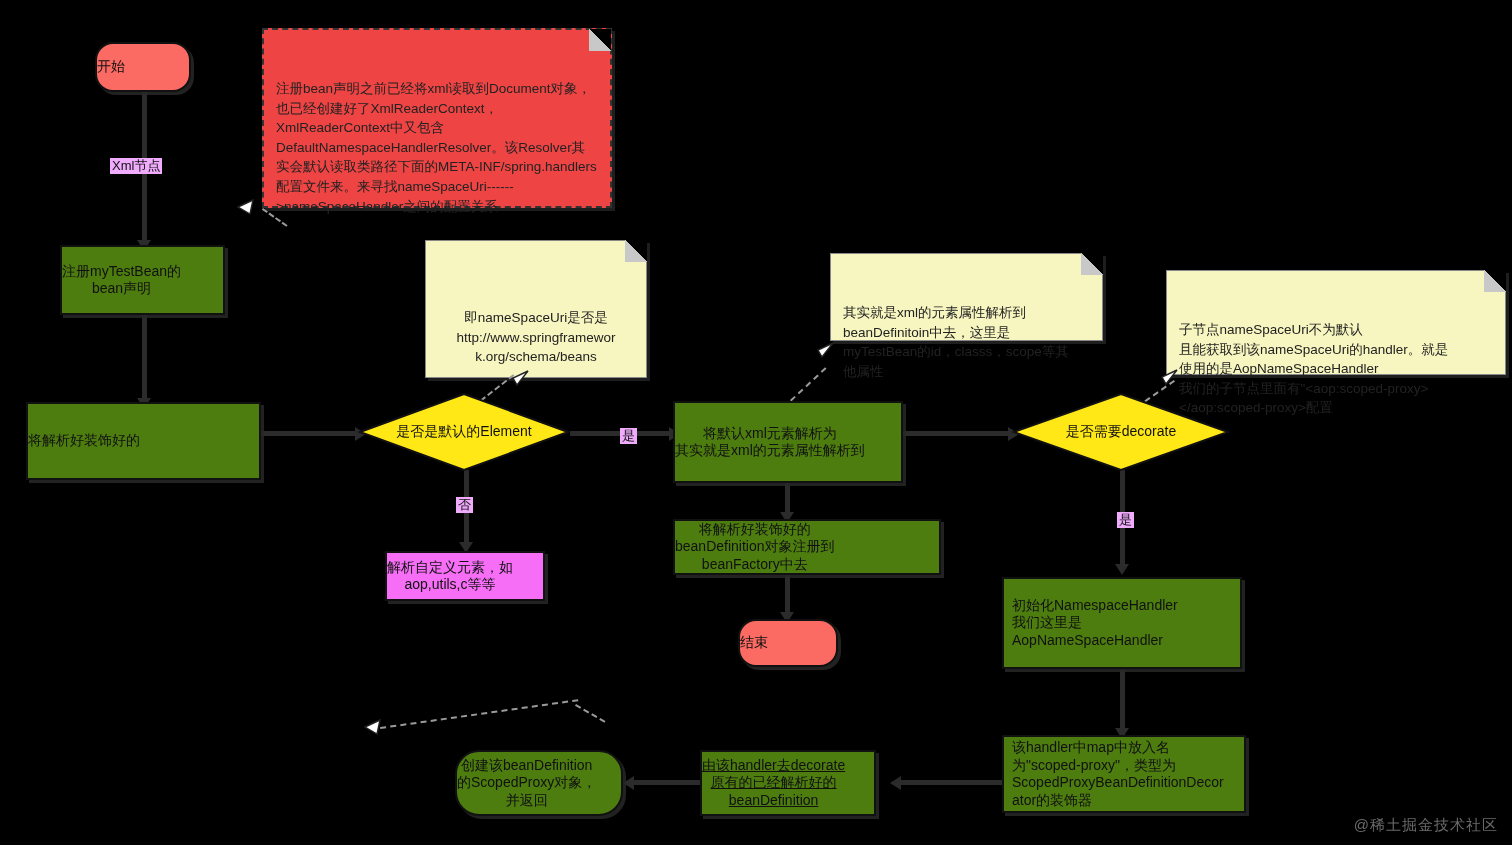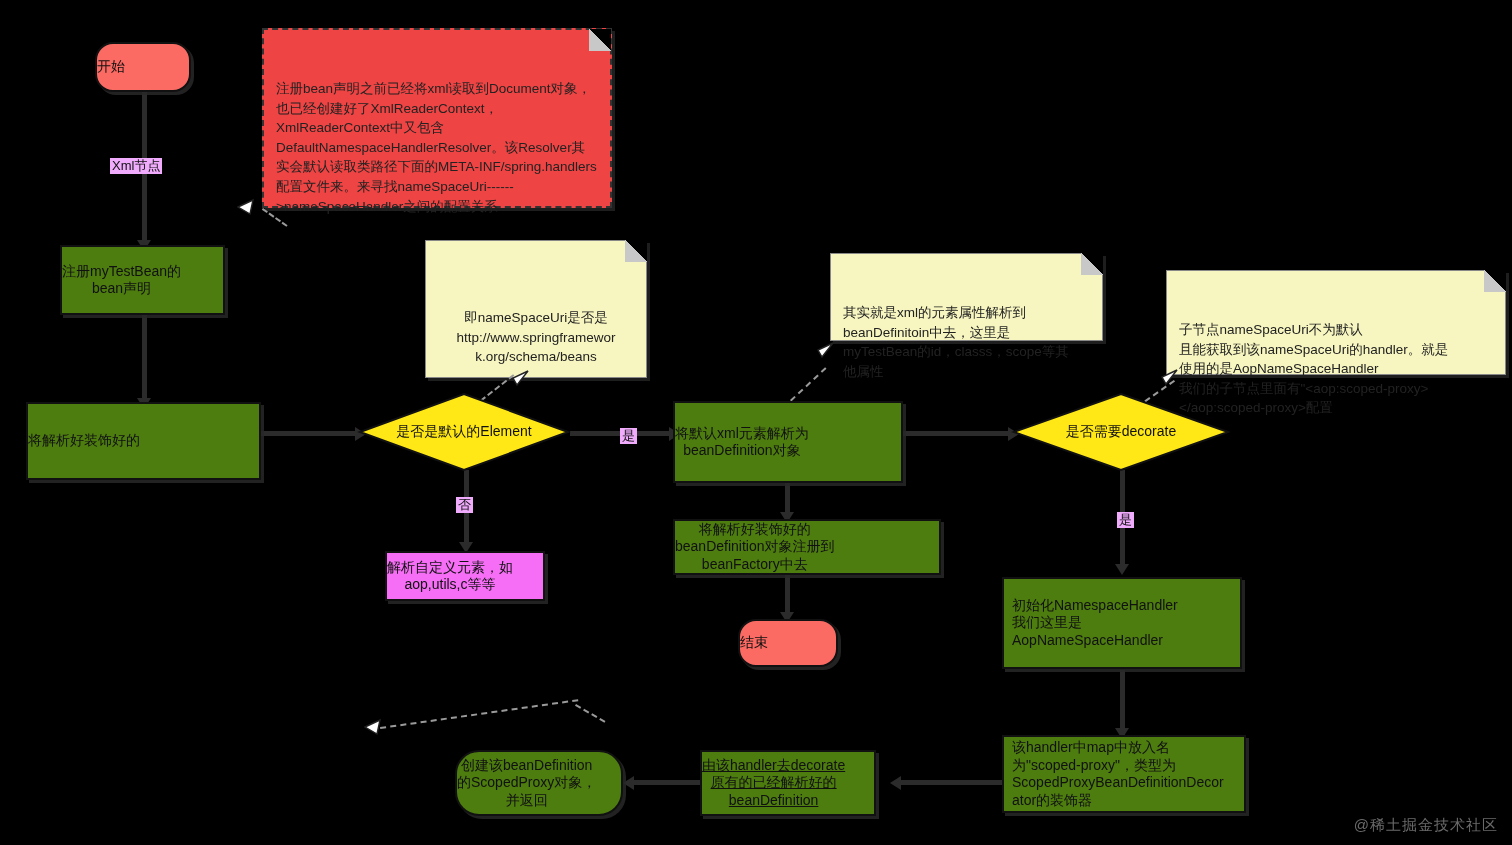--- a/index.html
+++ b/index.html
@@ -185,21 +185,21 @@
     <div class="dlabel">是否是默认的Element</div>
   </div>
 
   <div class="node custom" style="left:385px;top:551px;width:160px;height:50px;">
     <span>解析自定义元素，如
 aop,utils,c等等</span>
   </div>
 
   <div class="node proc" style="left:673px;top:401px;width:230px;height:82px;">
     <span>将默认xml元素解析为
-beanDefinition对象</span>
+其实就是xml的元素属性解析到</span>
   </div>
 
   <div class="node proc" style="left:673px;top:519px;width:268px;height:56px;">
     <span>将解析好装饰好的
 beanDefinition对象注册到
 beanFactory中去</span>
   </div>
 
   <div class="node term" style="left:738px;top:619px;width:100px;height:48px;">
     <span>结束</span>

